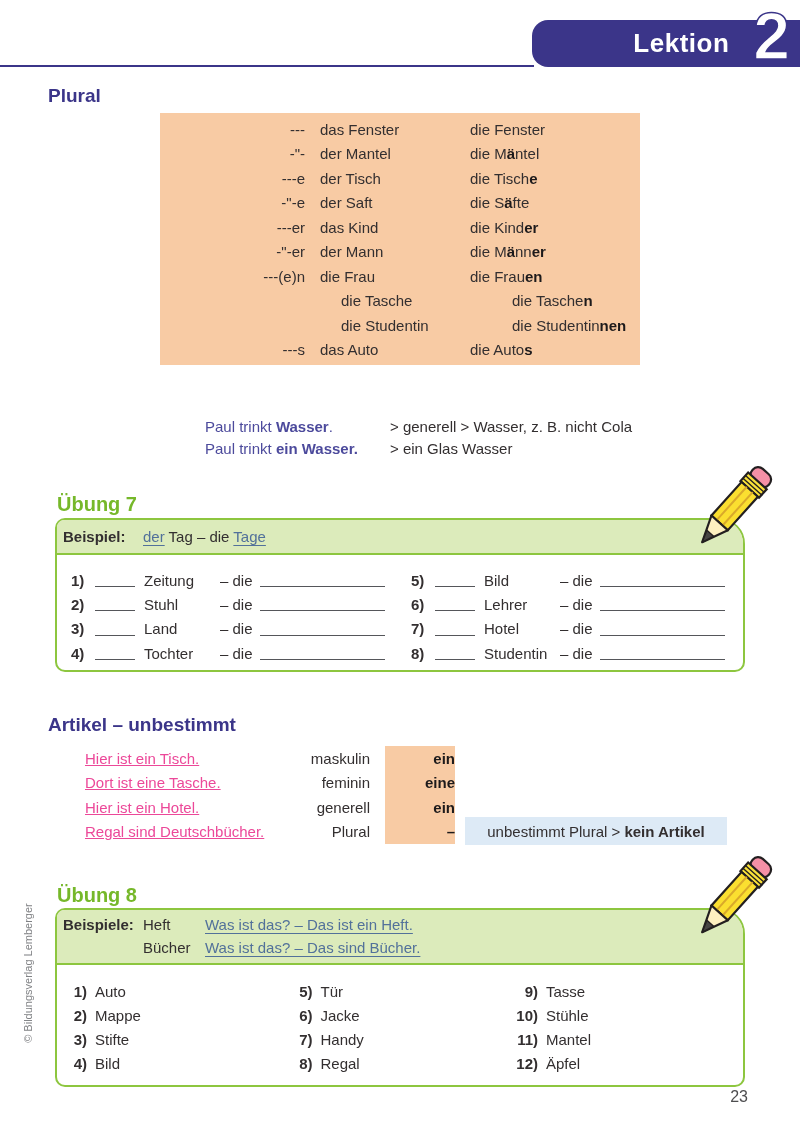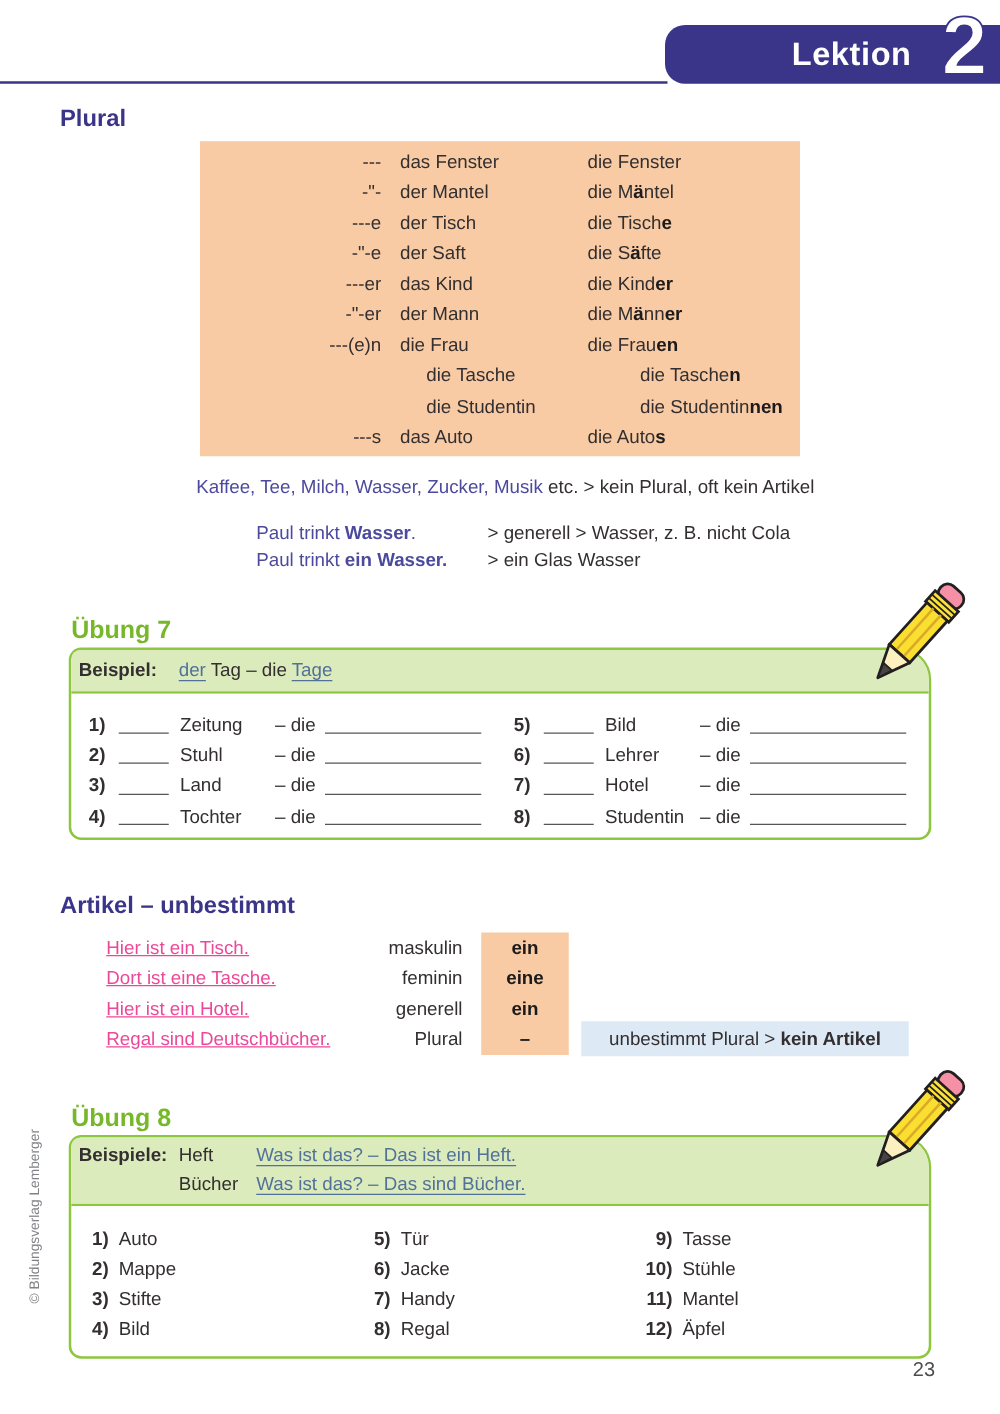--- a/index.html
+++ b/index.html
@@ -60,21 +60,21 @@
   .item7 .word7 { width:74px; margin-left:9px; flex:none; }
   .item7 .dashdie { width:40px; margin-left:2px; flex:none; }
   .item7 .blank2 { flex:1; margin-right:8px; }
 
   
   .orange-col { position:absolute; left:385px; top:746px; width:70px; height:98px; background:#f8cba4; }
   .artikel-rows { position:absolute; left:85px; top:746px; width:370px; }
   .artikel-row { display:flex; height:24.5px; align-items:center; }
   .artikel-sentence { width:205px; color:#ec4899;text-decoration:underline; }
   .artikel-gender { width:80px; text-align:right; }
-  .artikel-article { width:70px; margin-left:15px; text-align:center; font-weight:bold; color:#1d1a1b; }
+  .artikel-article { width:70px; margin-left:15px; text-align:right; font-weight:bold; color:#1d1a1b; }
   .info-box { position:absolute; left:465px; top:817px; width:262px; height:28px; background:#ddeaf6;
               display:flex; align-items:center; justify-content:center; }
 
   .u8-items { display:grid; grid-template-columns:repeat(3,225.5px); grid-template-rows:repeat(4,24.2px);
               grid-auto-flow:column; padding:14px 0 0 4px; }
   .item8 { display:flex; align-items:center; }
   .item8 .num { width:26px; text-align:right; font-weight:bold; flex:none; }
   .item8 .word8 { margin-left:8px; }
 
   
@@ -146,23 +146,20 @@
         <span class="col-singular indent">die Studentin</span>
         <span class="col-plural indent"><span>die Studentin</span><b>nen</b></span>
       </div>
       <div class="plural-row">
         <span class="col-pattern">---s</span>
         <span class="col-singular">das Auto</span>
         <span class="col-plural"><span>die Auto</span><b>s</b></span>
       </div>
     </div>
 
-  <div class="note-line">
-    <span class="hl">Kaffee, Tee, Milch, Wasser, Zucker, Musik</span><span> etc. &gt; kein Plural, oft kein Artikel</span>
-  </div>
 
   <div class="examples">
       <div class="example-row">
         <span class="example-sentence"><span>Paul trinkt </span><b>Wasser</b><span>.</span></span>
         <span class="example-expl">&gt; generell &gt; Wasser, z. B. nicht Cola</span>
       </div>
       <div class="example-row">
         <span class="example-sentence"><span>Paul trinkt </span><b>ein Wasser.</b></span>
         <span class="example-expl">&gt; ein Glas Wasser</span>
       </div>

